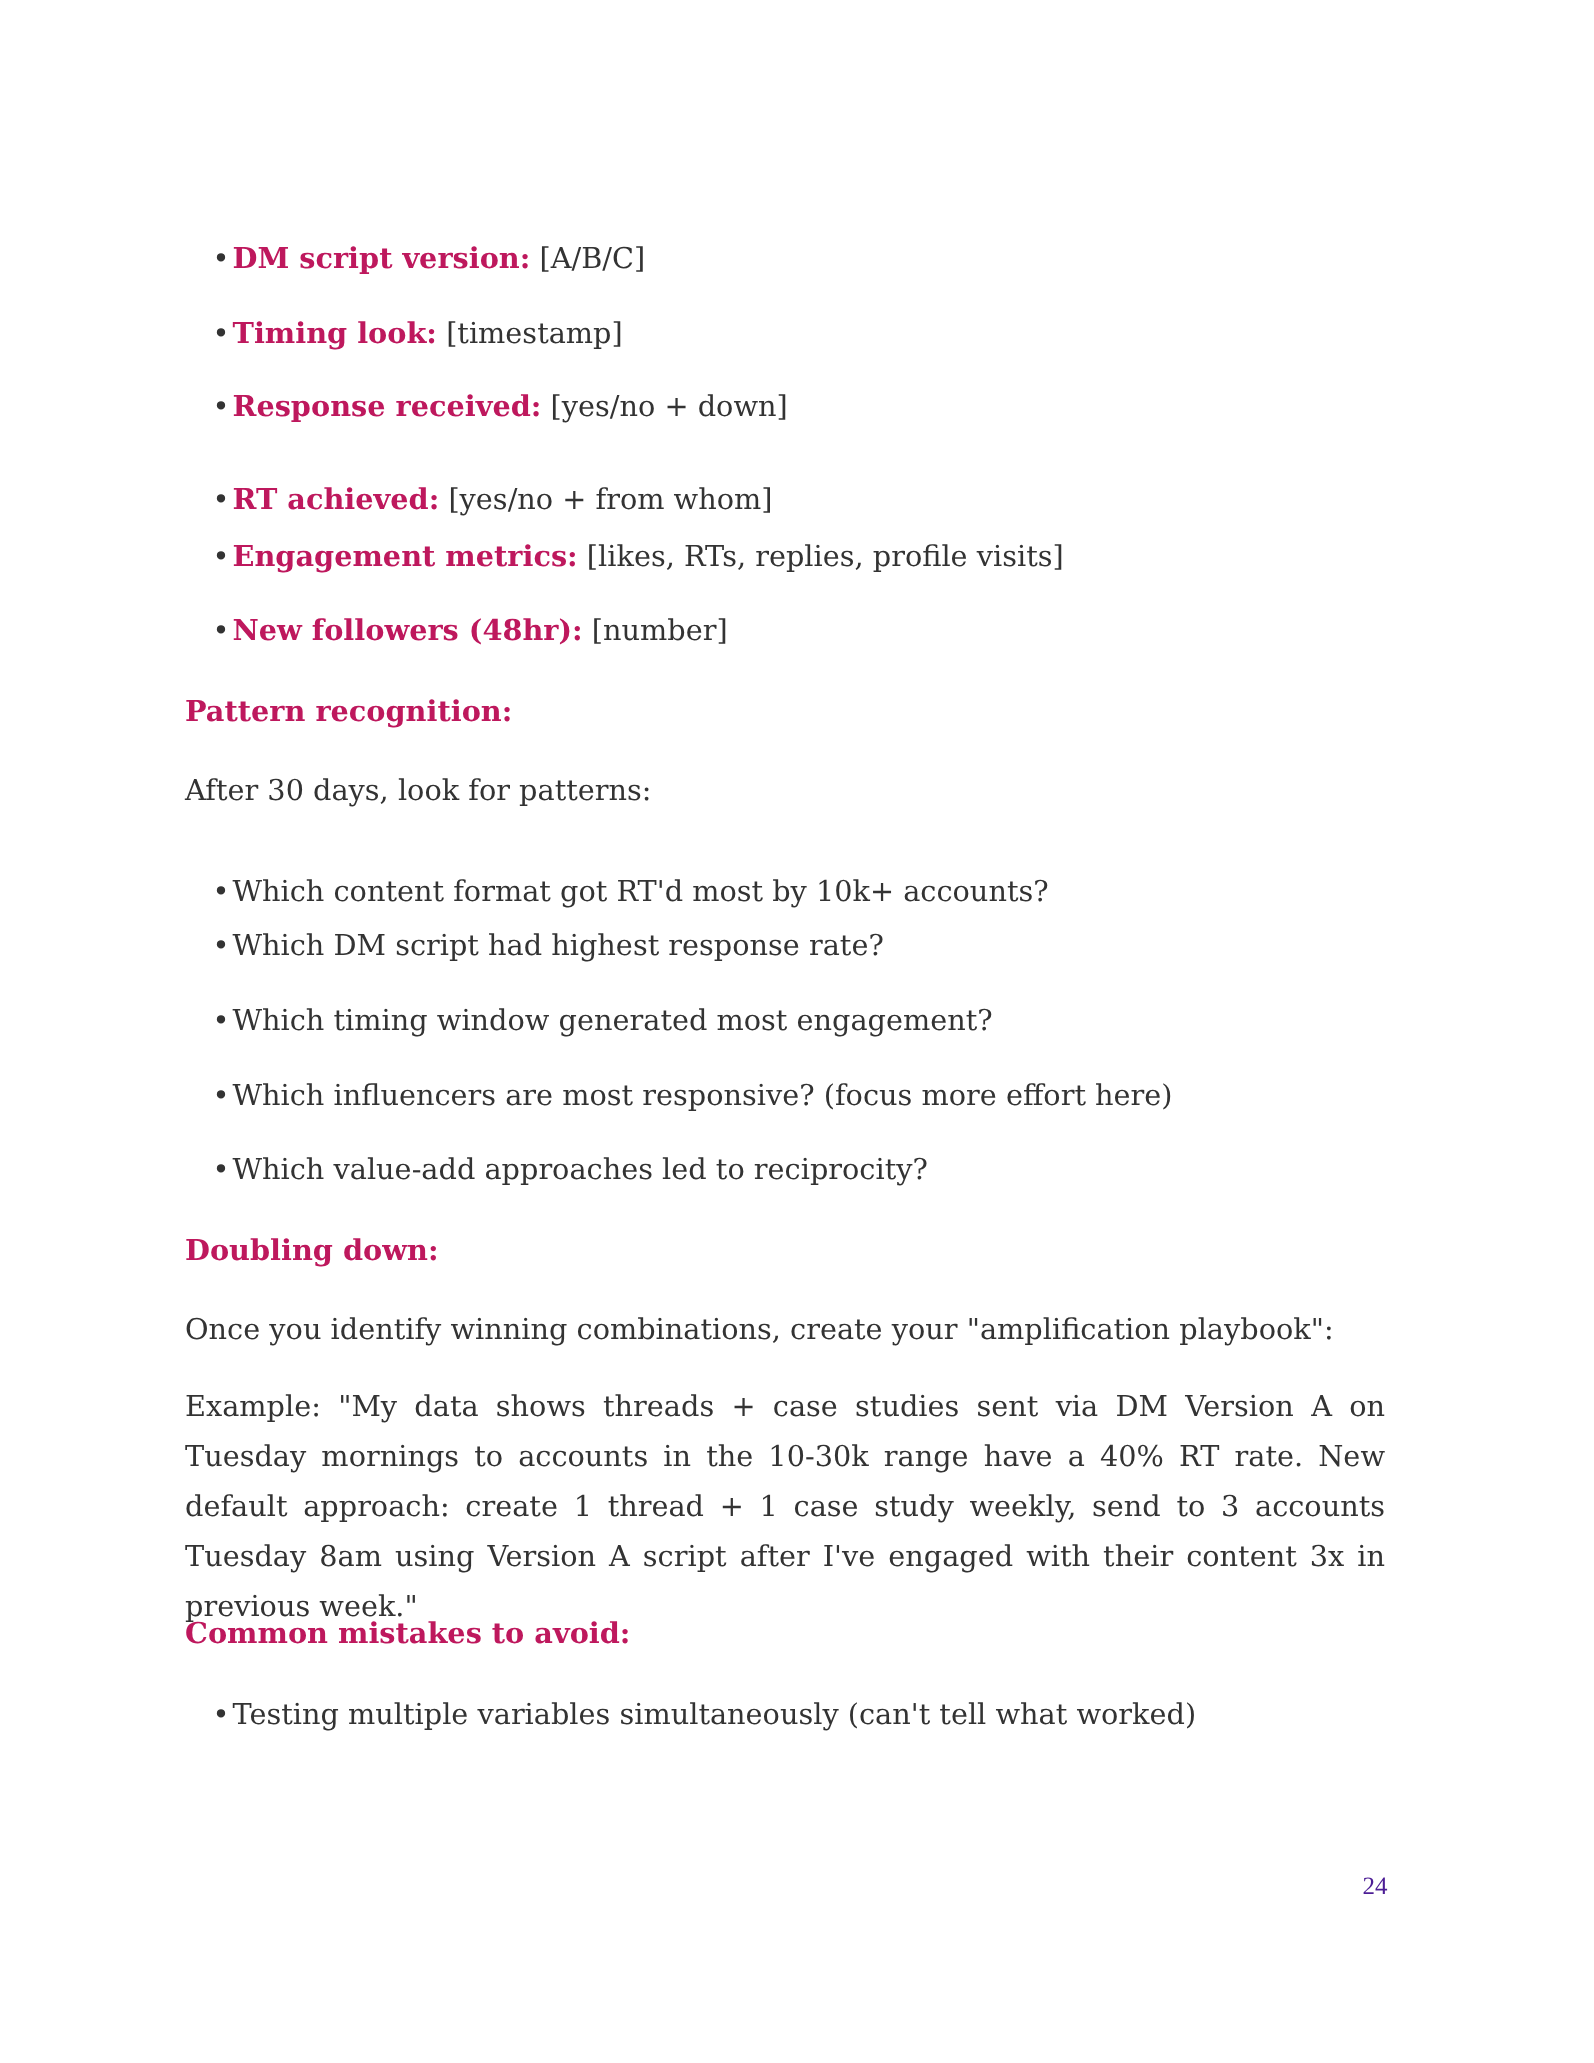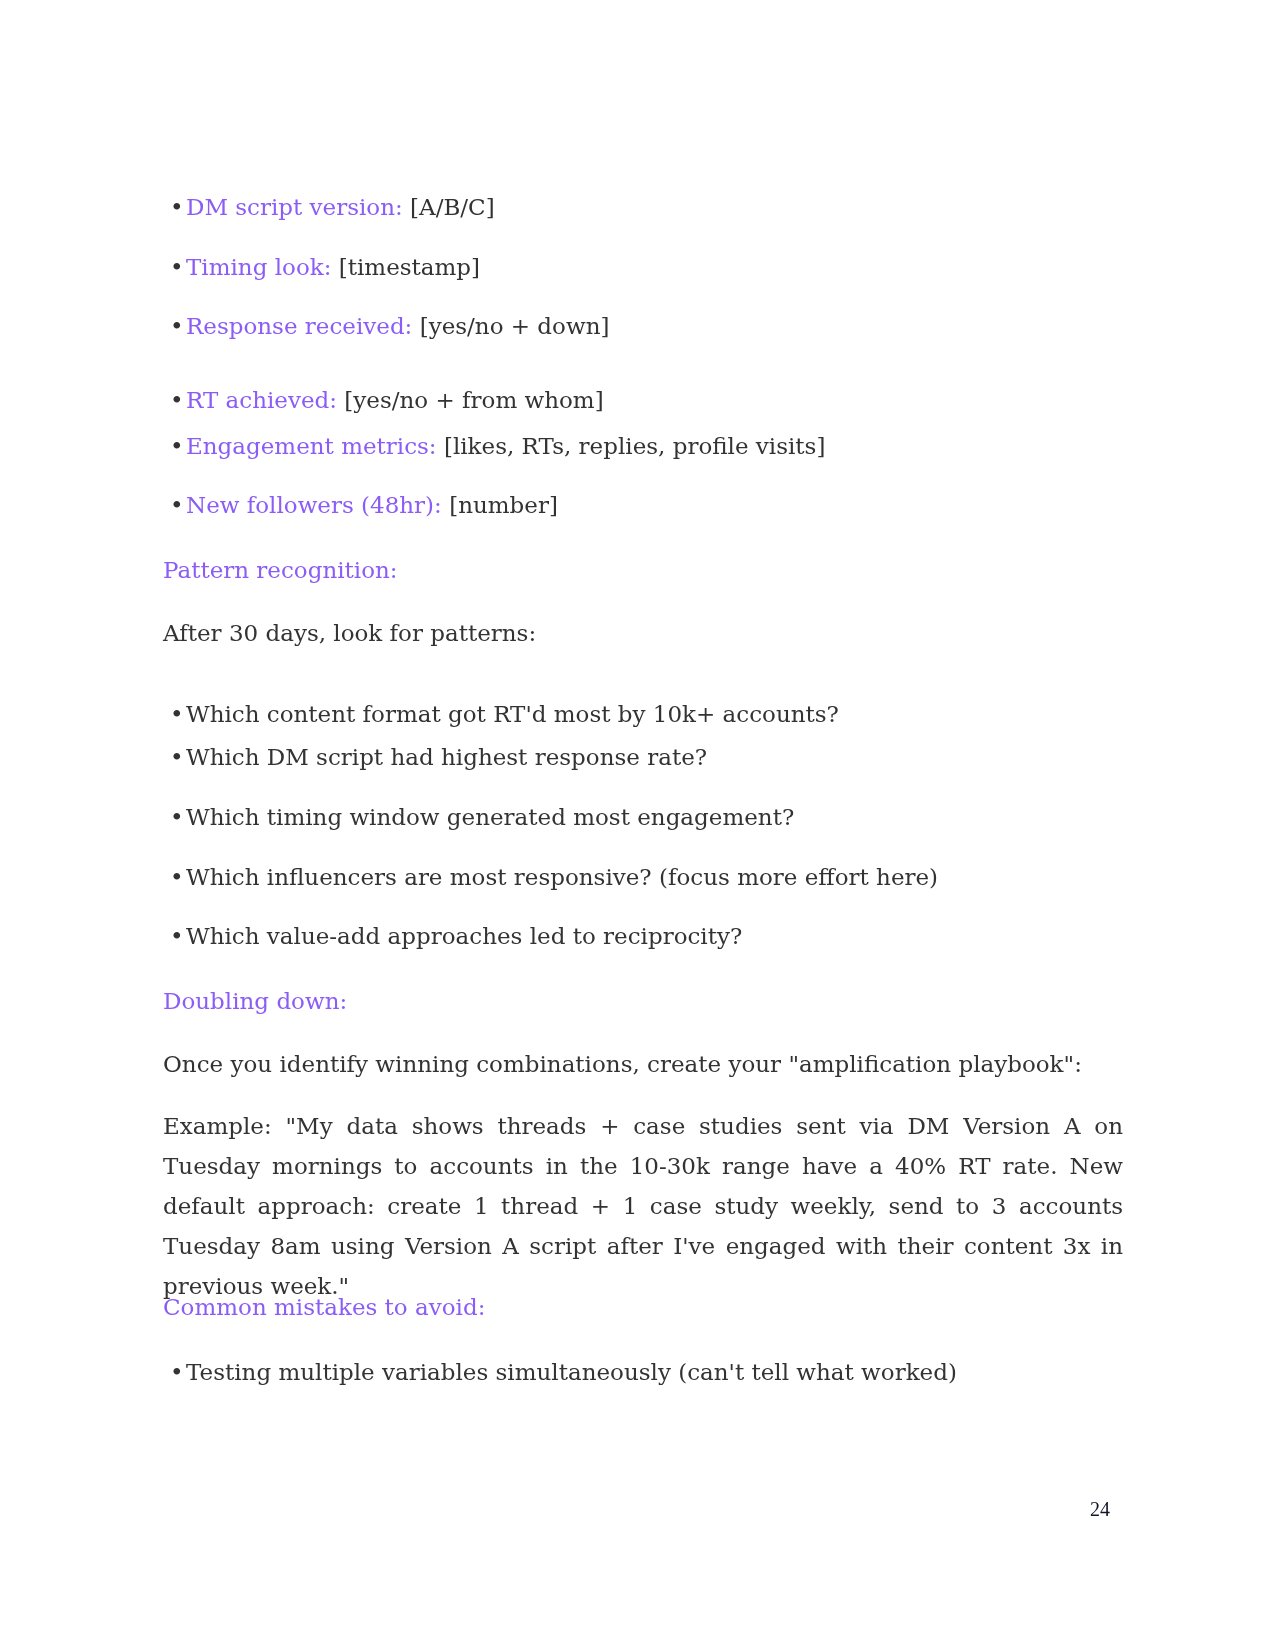--- a/index.html
+++ b/index.html
@@ -1,26 +1,26 @@
 <!DOCTYPE html>
 <html><head>
 <meta charset="utf-8">
 <style>
   html, body { margin: 0; padding: 0; background: #ffffff; }
   body { width: 1275px; height: 1650px; position: relative; overflow: hidden;
          font-family: "DejaVu Serif", "Liberation Serif", serif; color: #333333; }
   .page { position: absolute; left: 148px; top: 0; width: 960px; }
-  .blk { position: absolute; left: 15px; width: 960px; font-size: 23px; line-height: 40px; }
+  .blk { position: absolute; left: 0; width: 960px; font-size: 23px; line-height: 40px; }
   .bullet { left: 22px; }
   .bullet .dot { display: inline-block; width: 16px; color: #333; }
-  b, .heading { font-weight: normal; color: #8b5cf6; }
+  b, .heading { font-weight: bold; color: #be185d; }
   .heading { font-size: 23px; }
   .para { text-align: justify; }
   .pagenum { position: absolute; top: 1498px; left: 1078px; width: 32px; text-align: right;
-             font-family: "Liberation Serif", serif; font-size: 20px; color: #0f172a; }
+             font-family: "Liberation Serif", serif; font-size: 20px; color: #4c1d95; }
 </style>
 </head>
 <body>
 
 <div class="page">
 
   <div class="blk bullet" style="top:187px">
     <span class="dot">•</span><b>DM script version:</b> <span>[A/B/C]</span>
   </div>
   <div class="blk bullet" style="top:247px">

